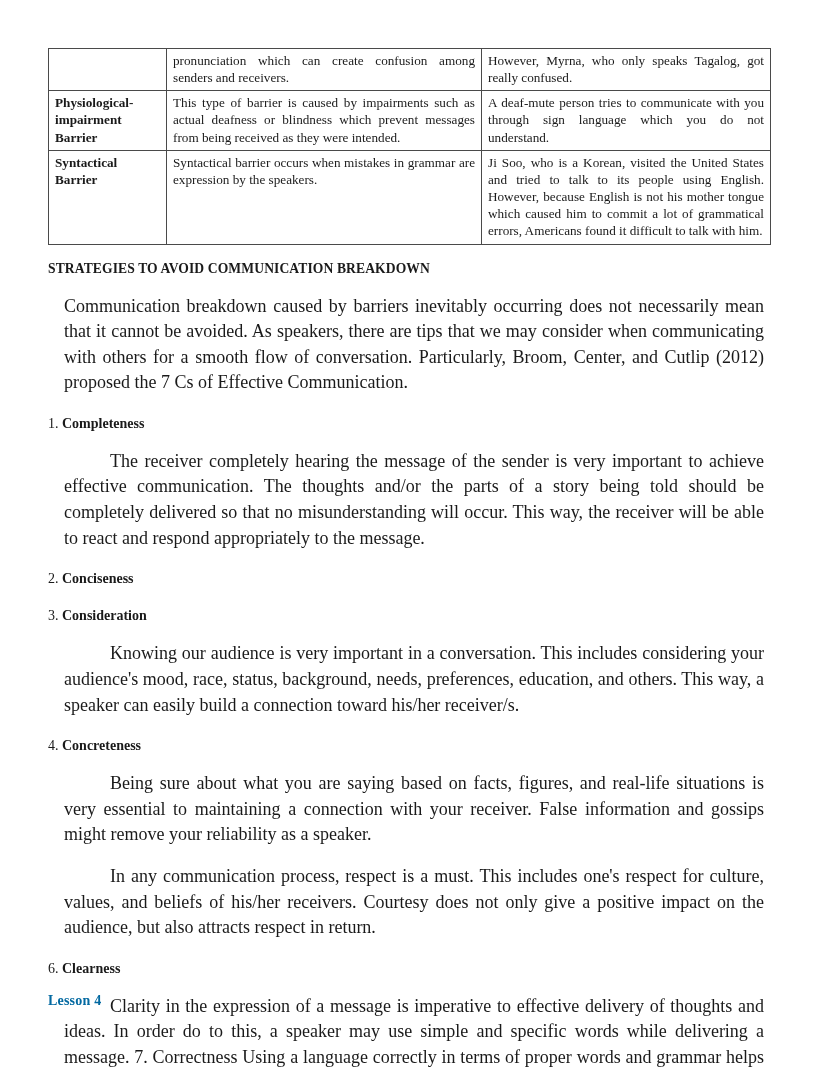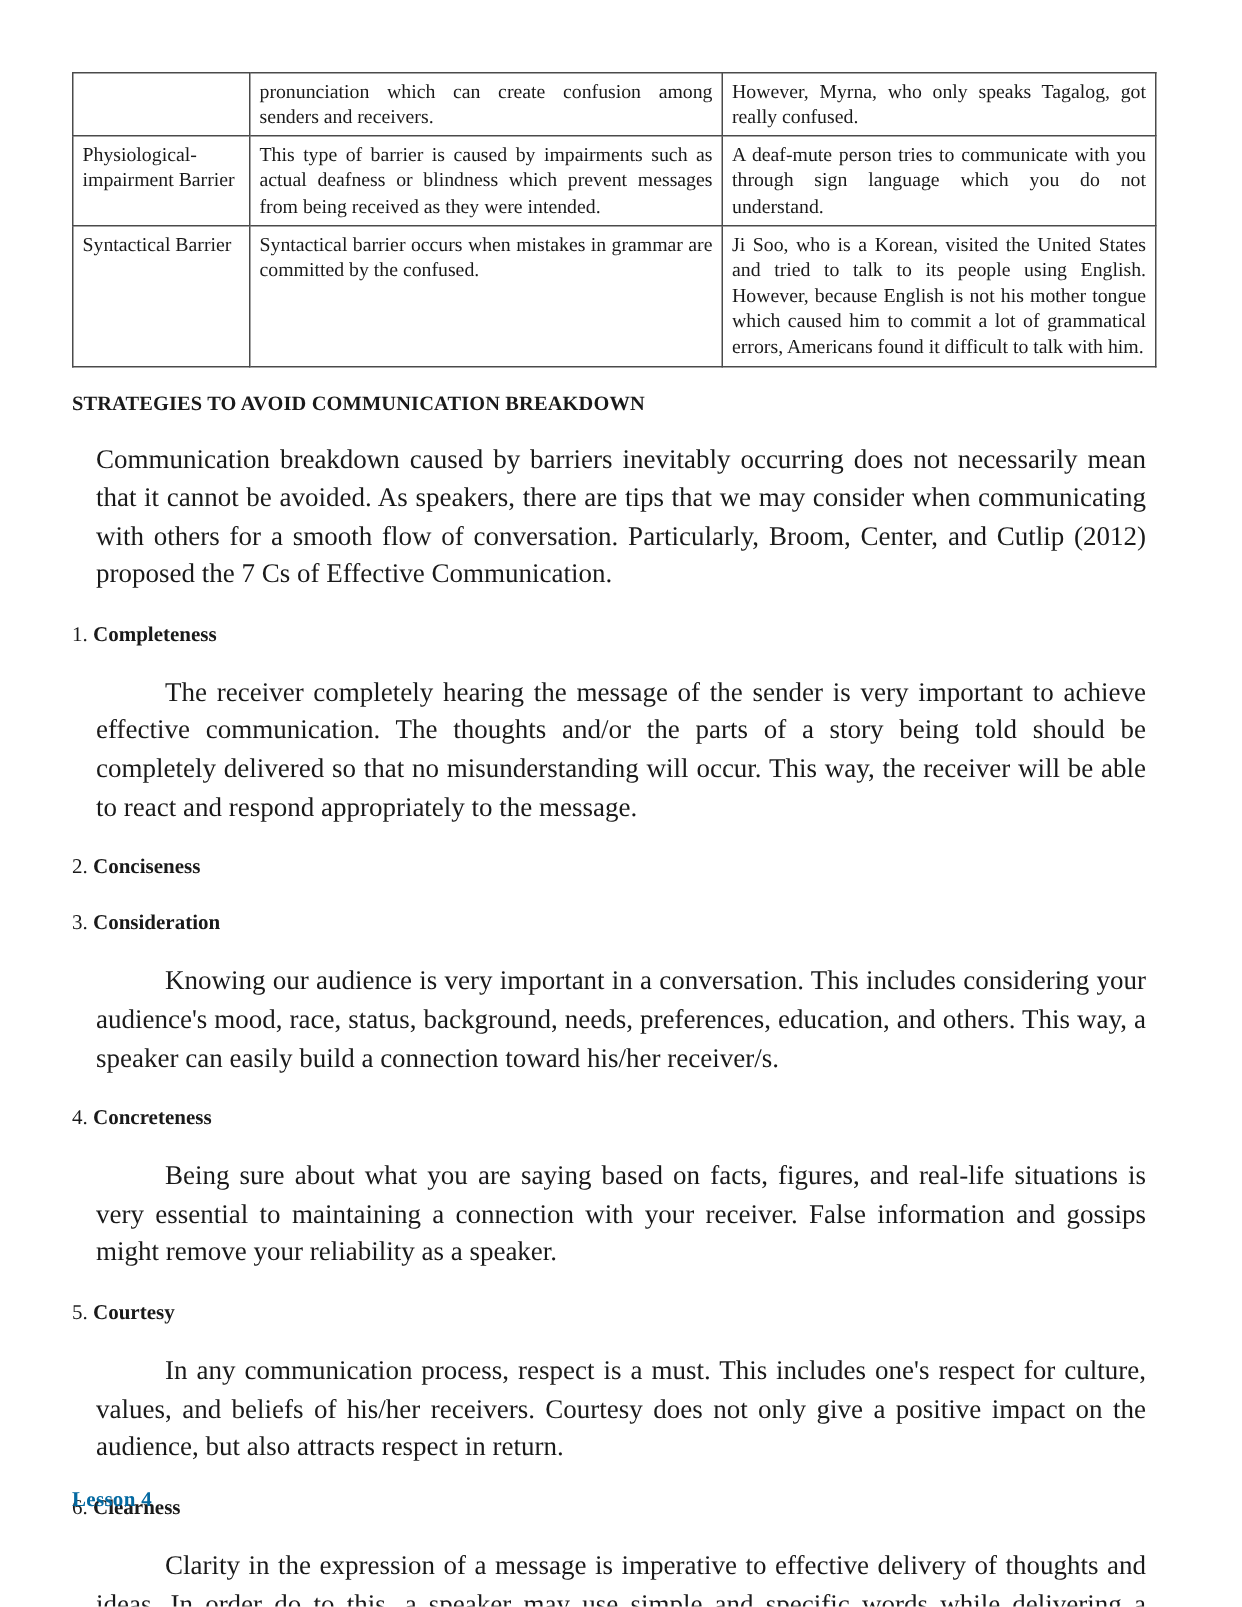--- a/index.html
+++ b/index.html
@@ -40,21 +40,21 @@
     text-align: justify;
     text-justify: inter-word;
     hyphens: none;
   }
   .col-type   { width: 118px; }
   .col-desc   { width: 315px; }
   .col-example{ width: 289px; }
 
   .cell-type {
     text-align: center;
-    font-weight: normal;
+    font-weight: bold;
     padding-top: 3px;
   }
   .cell-desc  { text-align: justify; }
   .cell-example { text-align: left; }
 
   
   .section-heading {
     font-size: 13.6px;
     font-weight: bold;
     letter-spacing: 0.1px;
@@ -108,21 +108,21 @@
         <td class="cell-desc">pronunciation which can create confusion among senders and receivers.</td>
         <td class="cell-example">However, Myrna, who only speaks Tagalog, got really confused.</td>
       </tr>
       <tr>
         <td class="cell-type">Physiological-impairment Barrier</td>
         <td class="cell-desc">This type of barrier is caused by impairments such as actual deafness or blindness which prevent messages from being received as they were intended.</td>
         <td class="cell-example">A deaf-mute person tries to communicate with you through sign language which you do not understand.</td>
       </tr>
       <tr>
         <td class="cell-type">Syntactical Barrier</td>
-        <td class="cell-desc">Syntactical barrier occurs when mistakes in grammar are committed by the confused.</td>
+        <td class="cell-desc">Syntactical barrier occurs when mistakes in grammar are expression by the speakers.</td>
         <td class="cell-example">Ji Soo, who is a Korean, visited the United States and tried to talk to its people using English. However, because English is not his mother tongue which caused him to commit a lot of grammatical errors, Americans found it difficult to talk with him.</td>
       </tr>
     </tbody>
   </table>
 
   <div class="section-heading">STRATEGIES TO AVOID COMMUNICATION BREAKDOWN</div>
 
   <p class="body intro-block">Communication breakdown caused by barriers inevitably occurring does not necessarily mean that it cannot be avoided. As speakers, there are tips that we may consider when communicating with others for a smooth flow of conversation. Particularly, Broom, Center, and Cutlip (2012) proposed the 7 Cs of Effective Communication.</p>
 
   <div class="num-heading">
@@ -141,24 +141,20 @@
     <span class="word">Consideration</span>
   </div>
   <p class="body indented">Knowing our audience is very important in a conversation. This includes considering your audience's mood, race, status, background, needs, preferences, education, and others. This way, a speaker can easily build a connection toward his/her receiver/s.</p>
 
   <div class="num-heading">
     <span class="num">4.</span>
     <span class="word">Concreteness</span>
   </div>
   <p class="body indented">Being sure about what you are saying based on facts, figures, and real-life situations is very essential to maintaining a connection with your receiver. False information and gossips might remove your reliability as a speaker.</p>
 
-  <div class="num-heading">
-    <span class="num">5.</span>
-    <span class="word">Courtesy</span>
-  </div>
   <p class="body indented">In any communication process, respect is a must. This includes one's respect for culture, values, and beliefs of his/her receivers. Courtesy does not only give a positive impact on the audience, but also attracts respect in return.</p>
 
   <div class="num-heading">
     <span class="num">6.</span>
     <span class="word">Clearness</span>
   </div>
   <p class="body indented">Clarity in the expression of a message is imperative to effective delivery of thoughts and ideas. In order do to this, a speaker may use simple and specific words while delivering a message. 7. Correctness Using a language correctly in terms of proper words and grammar helps eliminate the possibility of a communication breakdown. Having a good command of the language establishes the credibility and effectiveness of the speaker and the message he/she is conveying.</p>
 
   <div class="lesson-label" style="color: #0369a1;">Lesson 4</div>
 

